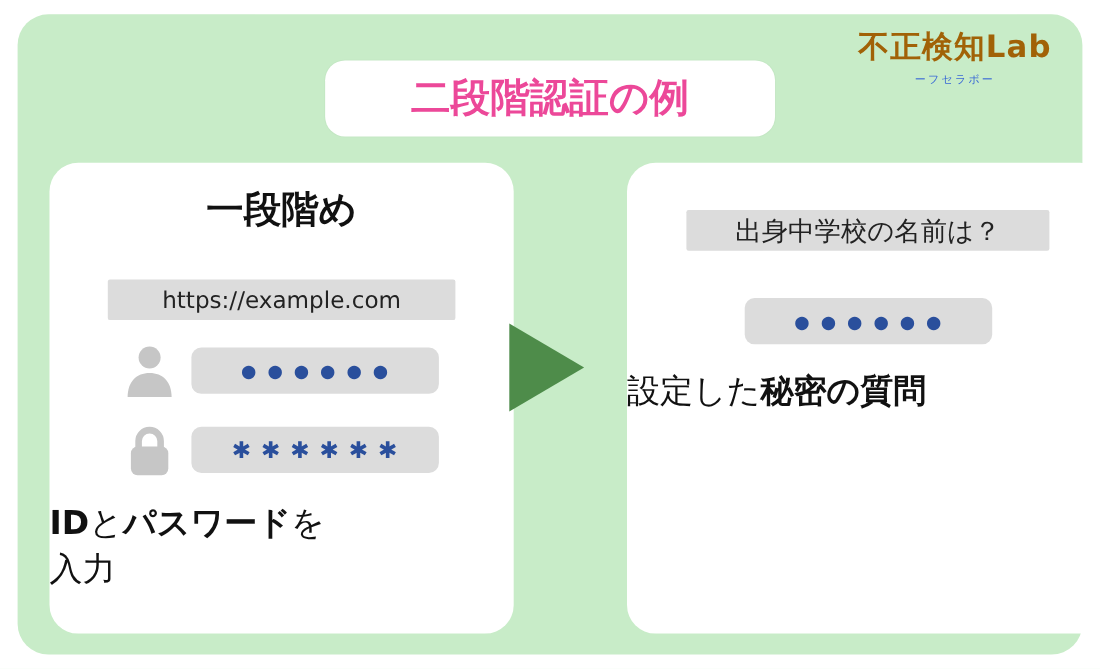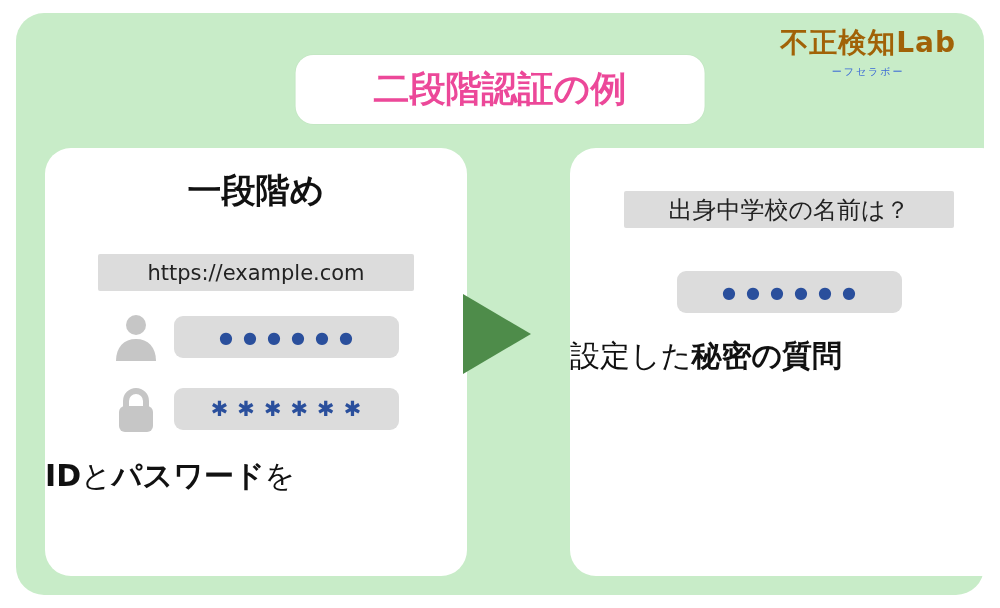--- a/index.html
+++ b/index.html
@@ -95,20 +95,21 @@
           <path d="M12 24 L12 16 A10 10 0 0 1 32 16 L32 24" fill="none" stroke="#c6c6c6" stroke-width="6"></path>
           <rect x="5" y="21" width="34" height="26" rx="6" fill="#c6c6c6"></rect>
         </svg>
         <div class="input-box">
           <span class="stars">✱✱✱✱✱✱</span>
         </div>
       </div>
 
       <div class="caption">
         <div><b>ID</b><span>と</span><b>パスワード</b><span>を</span></div>
+        <div>入力</div>
       </div>
     </div>
 
     <div class="arrow"></div>
 
     <div class="card card-right">
 
       <div class="gray-bar question-bar">出身中学校の名前は？</div>
 
       <div class="field-row answer-row">

